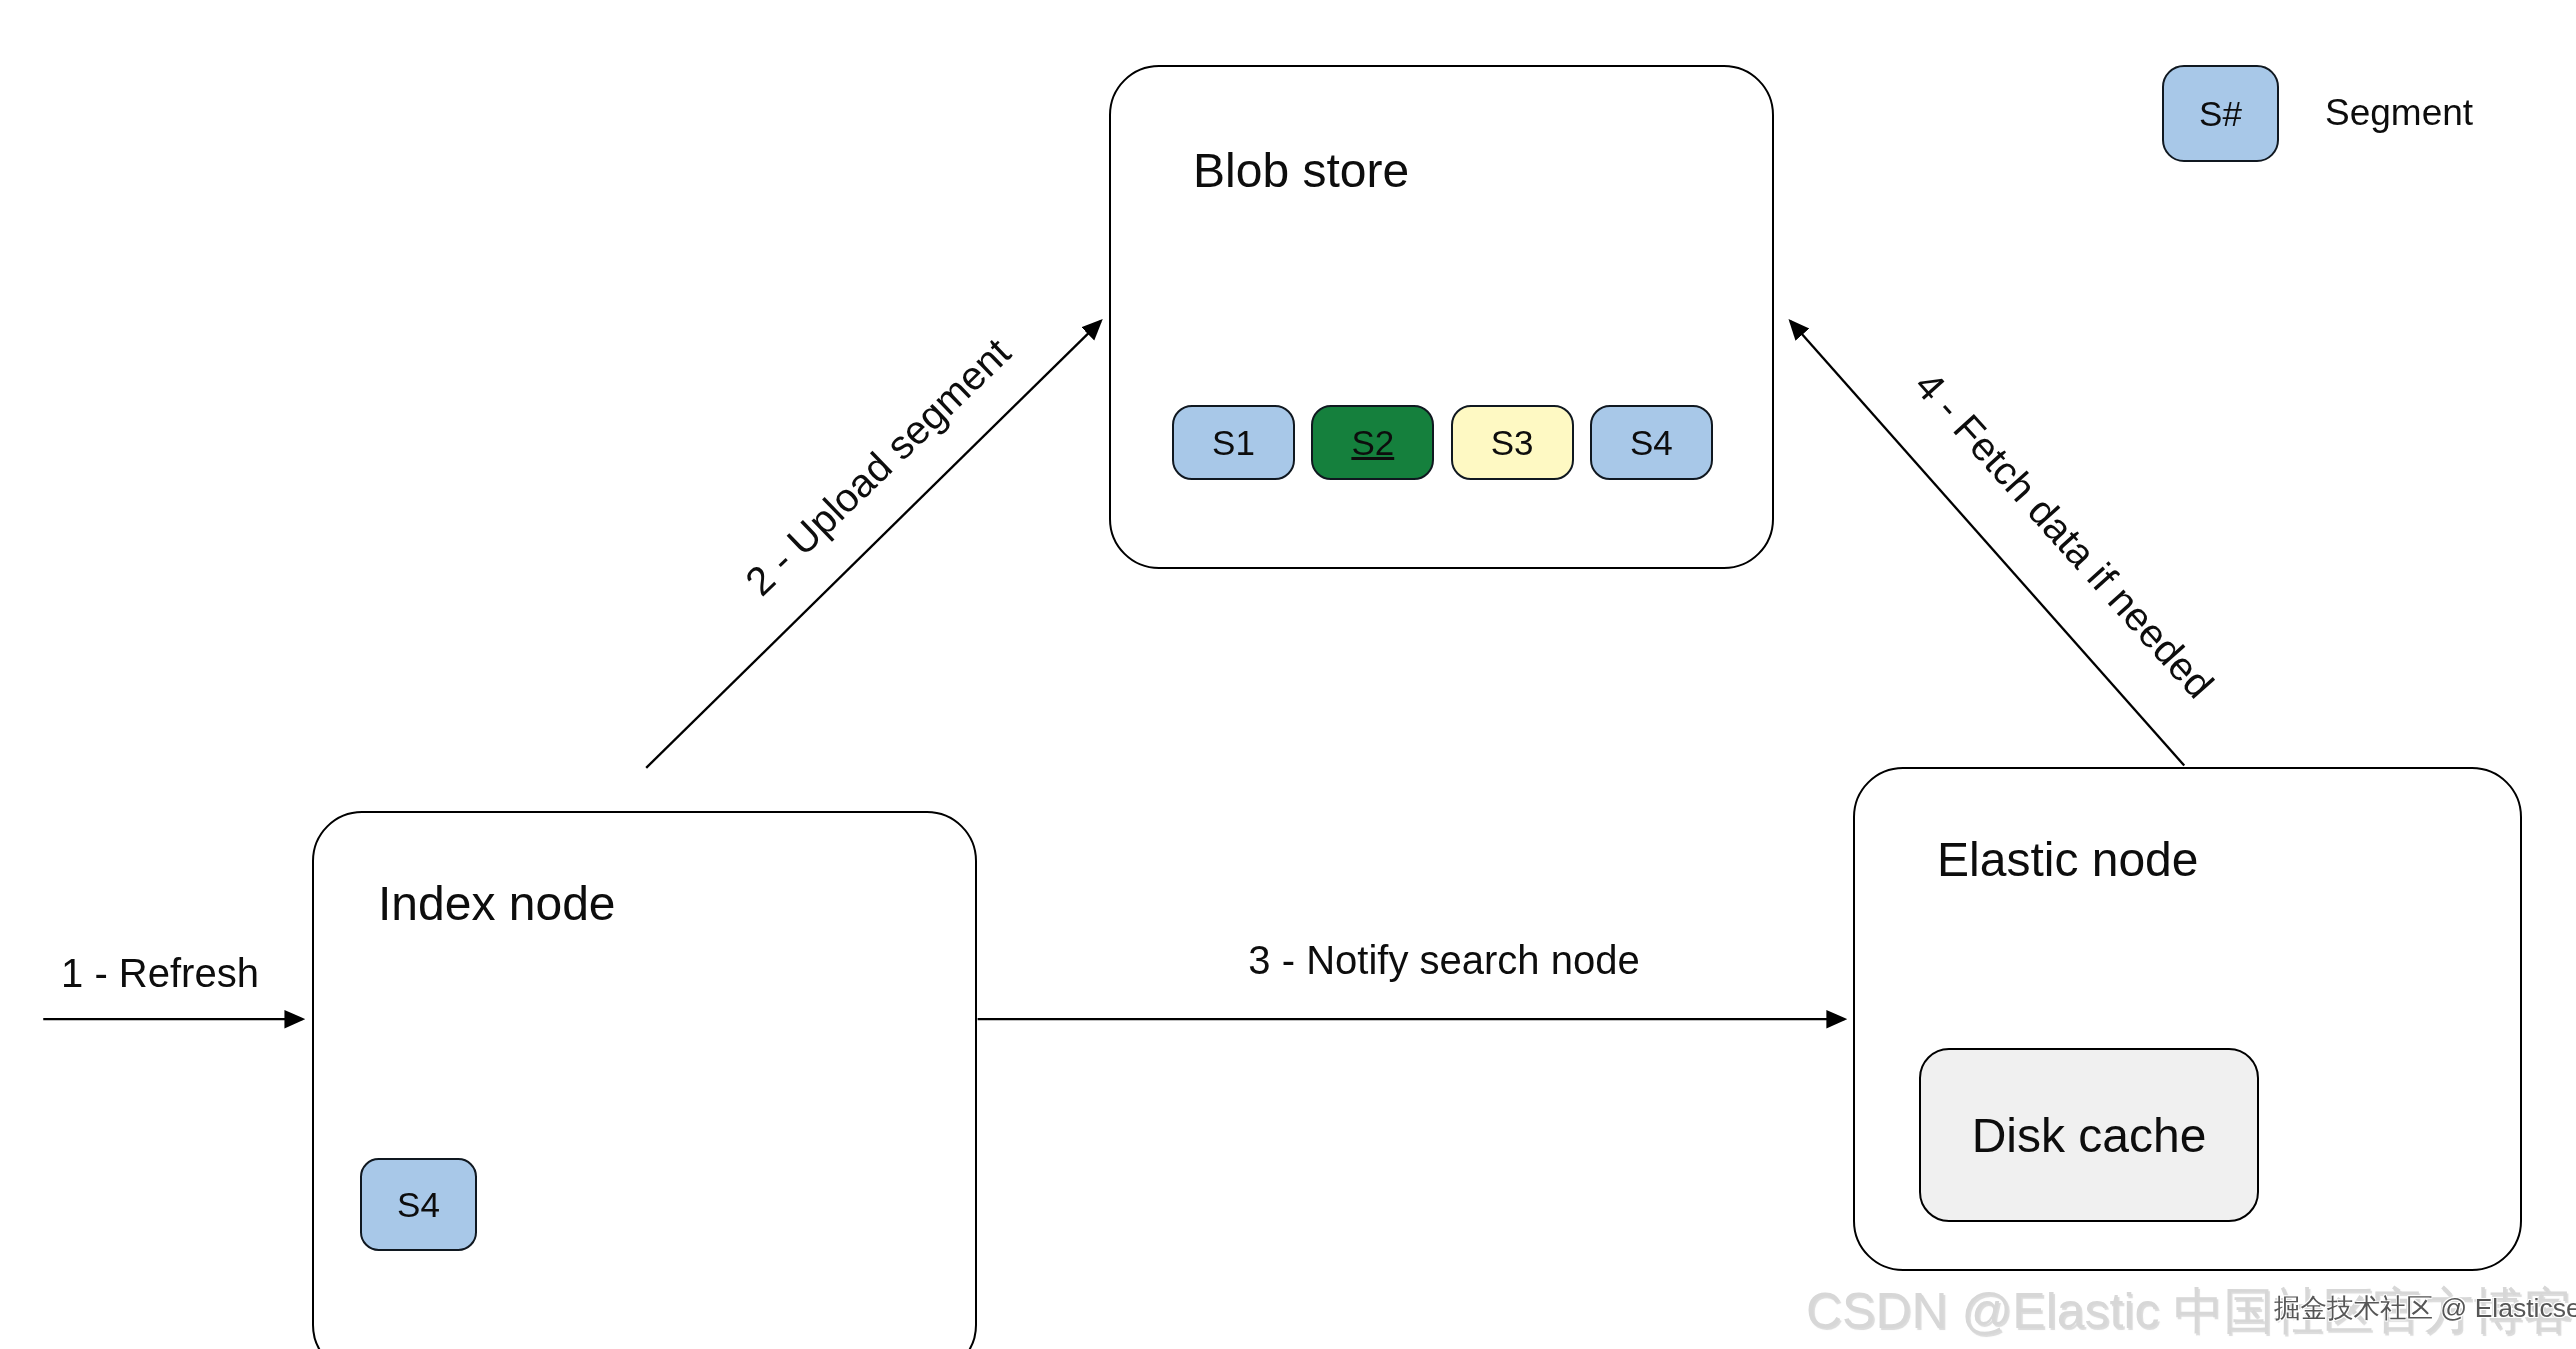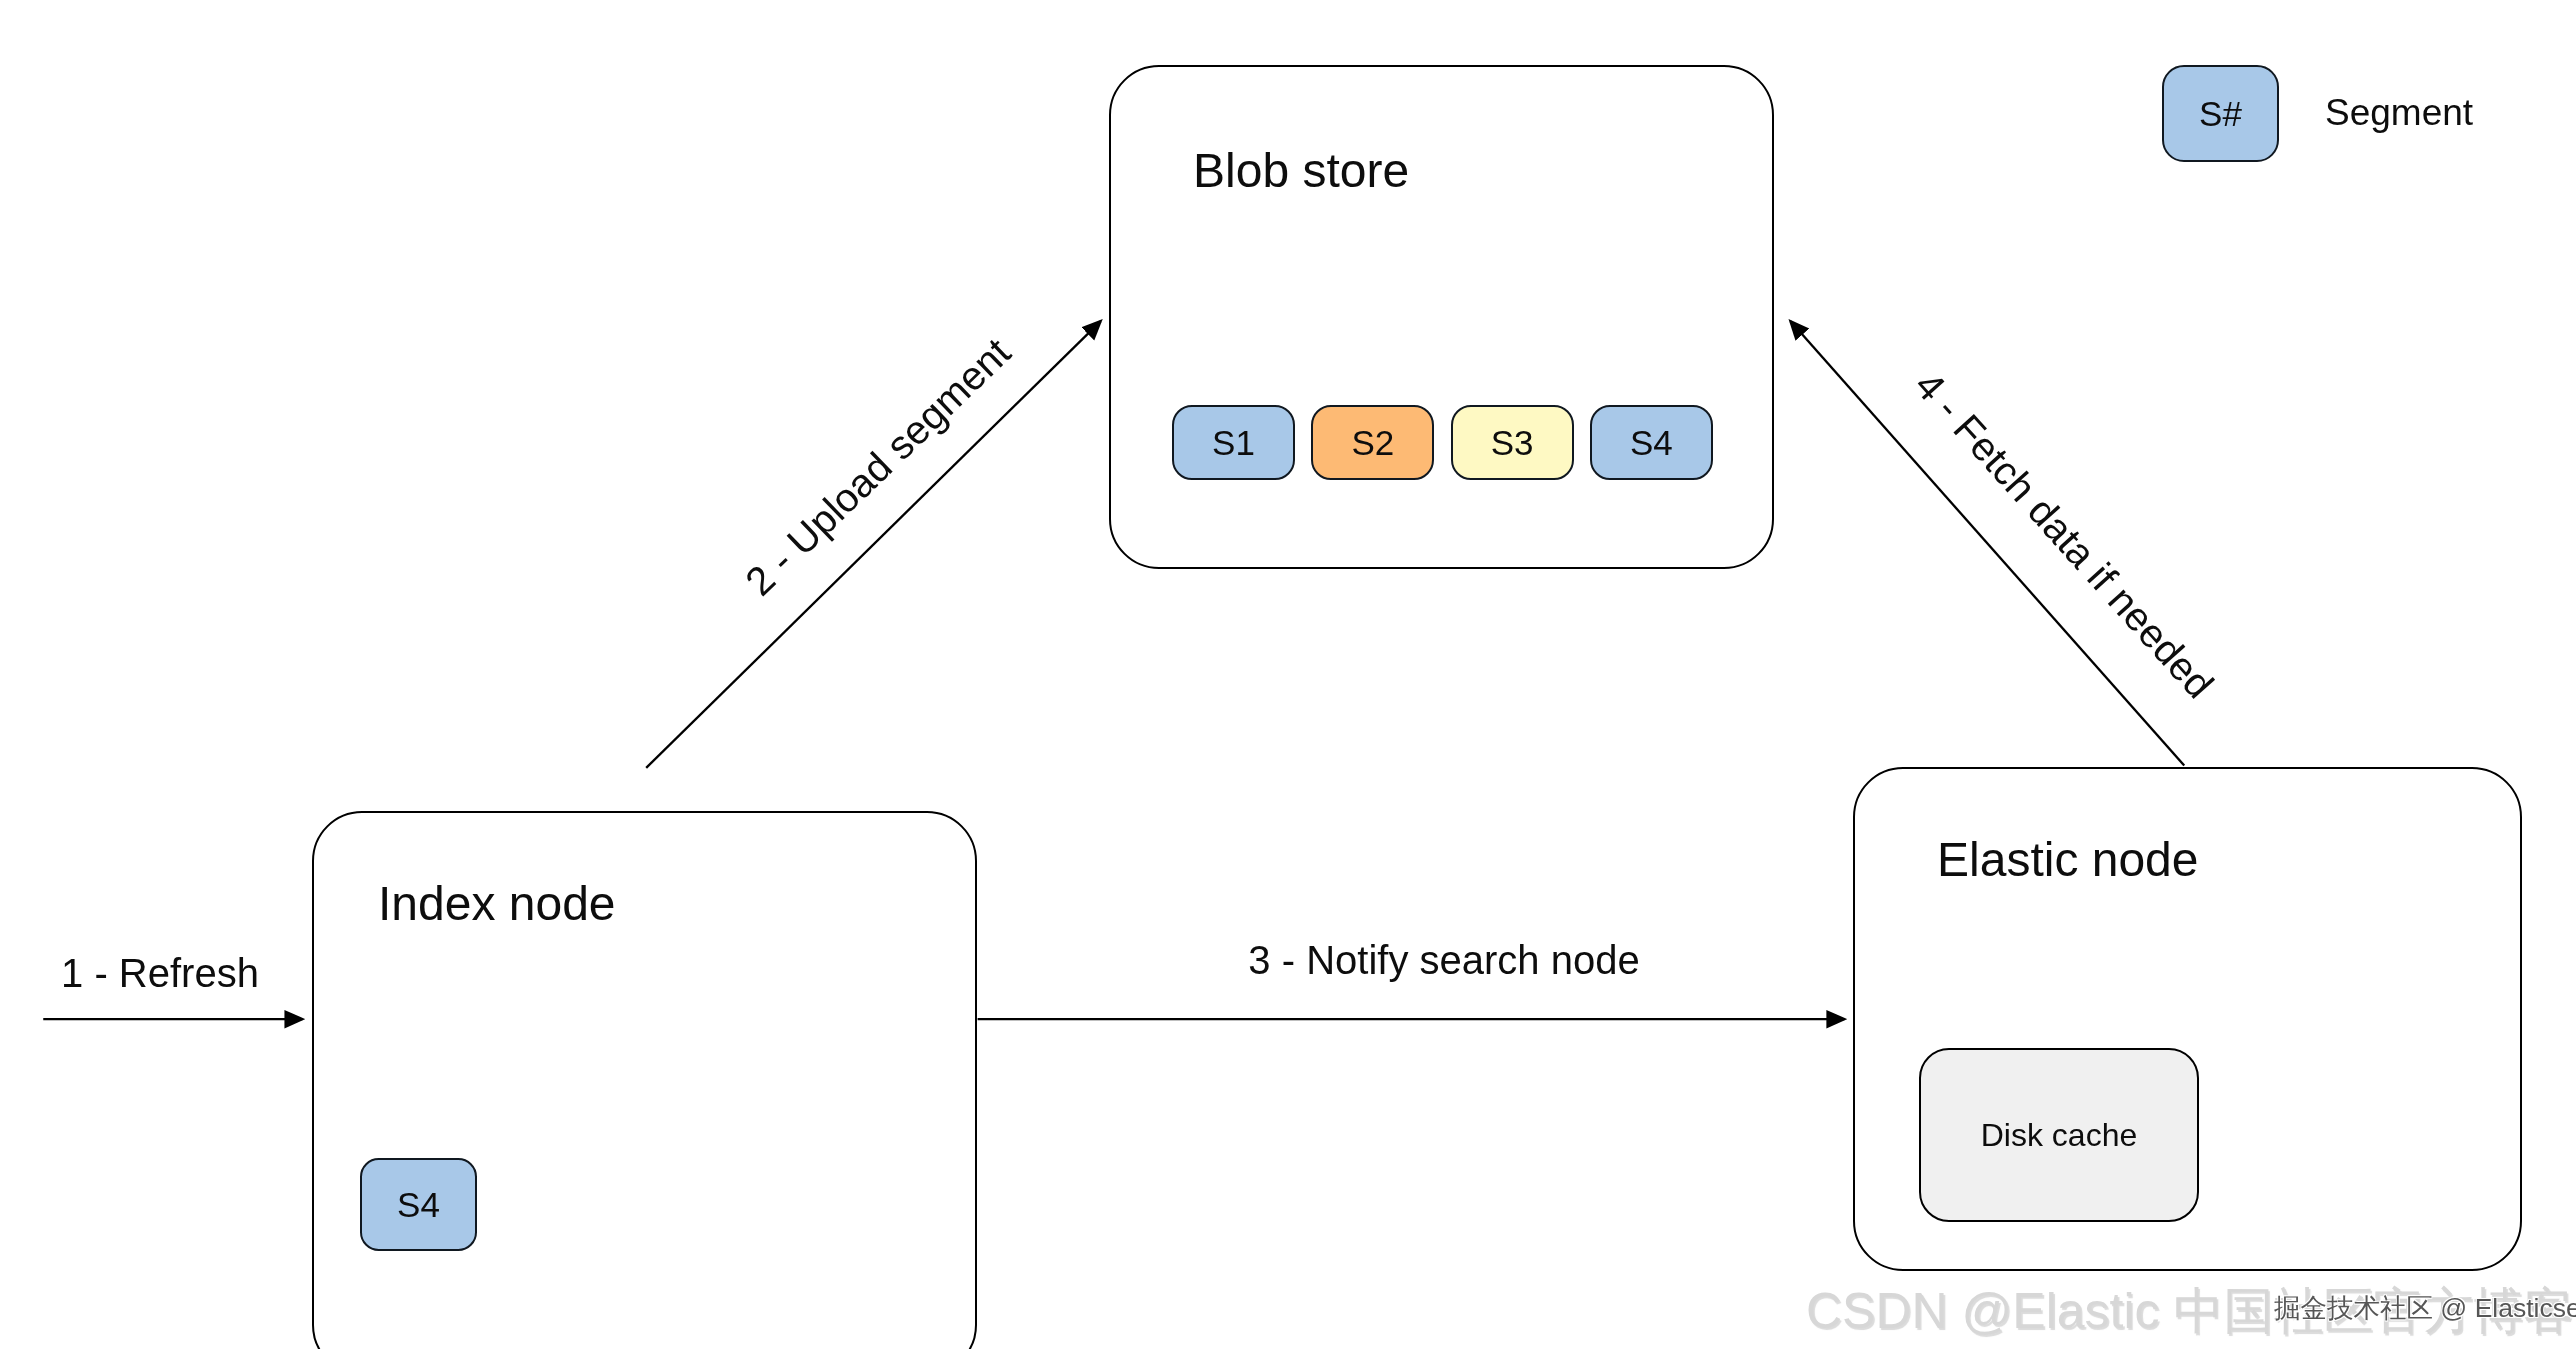--- a/index.html
+++ b/index.html
@@ -59,28 +59,28 @@
     position: absolute;
     left: 46px; top: 345px;
     width: 117px; height: 93px;
     border-radius: 18.7px;
   }
 
   
   #disk-cache {
     position: absolute;
     left: 64px; top: 279px;
-    width: 280px; height: 174px;
+    width: 340px; height: 174px;
     background: #f0f0f0;
     border: 2.3px solid #000000;
     border-radius: 30px;
     display: flex;
     align-items: center;
     justify-content: center;
-    font-size: 32px;
+    font-size: 48px;
     color: #0d0d0d;
   }
 
   
   #legend-chip {
     position: absolute;
     left: 2162px; top: 65px;
     width: 117px; height: 97px;
     border-radius: 22px;
     z-index: 1;
@@ -139,21 +139,21 @@
 </style>
 </head>
 <body style="background: rgb(255, 255, 255);">
 
 <div id="canvas">
 
   <div class="node" id="blob-store" style="border-color: rgb(0, 0, 0);">
     <div class="node-title">Blob store</div>
     <div class="seg-row">
       <div class="seg-chip" style="background-color: rgb(168, 200, 232); border-color: rgb(16, 24, 32);">S1</div>
-      <div class="seg-chip" style="background-color: #fdba74; border-color: rgb(16, 24, 32);">S2</div>
+      <div class="seg-chip" style="background-color: #15803d; border-color: rgb(16, 24, 32); text-decoration: underline;">S2</div>
       <div class="seg-chip" style="background-color: #fef9c3; border-color: rgb(16, 24, 32);">S3</div>
       <div class="seg-chip" style="background-color: rgb(168, 200, 232); border-color: rgb(16, 24, 32);">S4</div>
     </div>
   </div>
 
   <div class="node" id="index-node" style="border-color: rgb(0, 0, 0);">
     <div class="node-title">Index node</div>
     <div class="seg-chip" id="index-seg-chip" style="background-color: rgb(168, 200, 232); border-color: rgb(16, 24, 32);">S4</div>
   </div>
 

